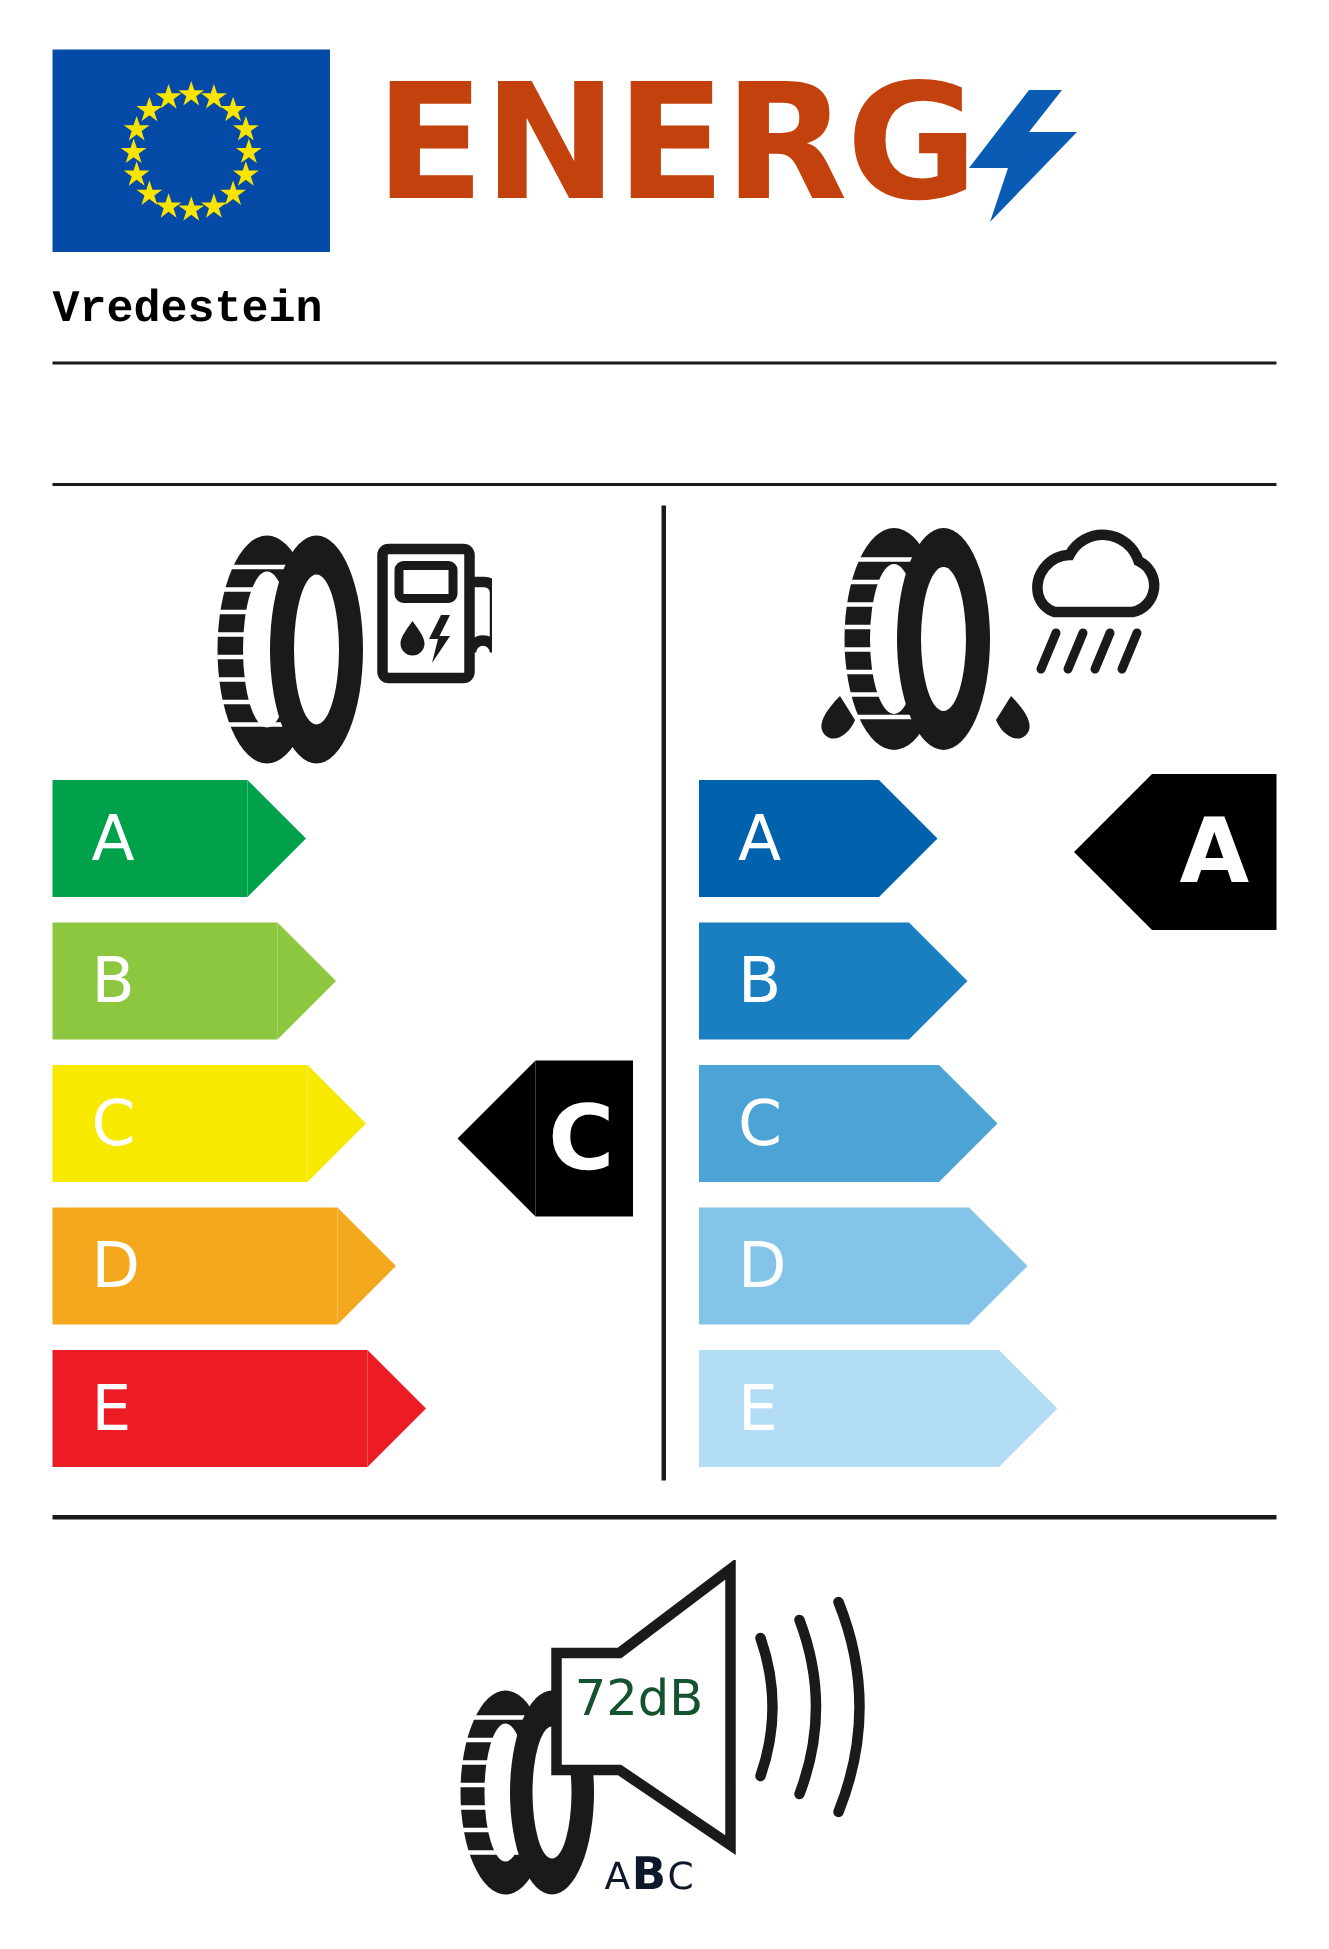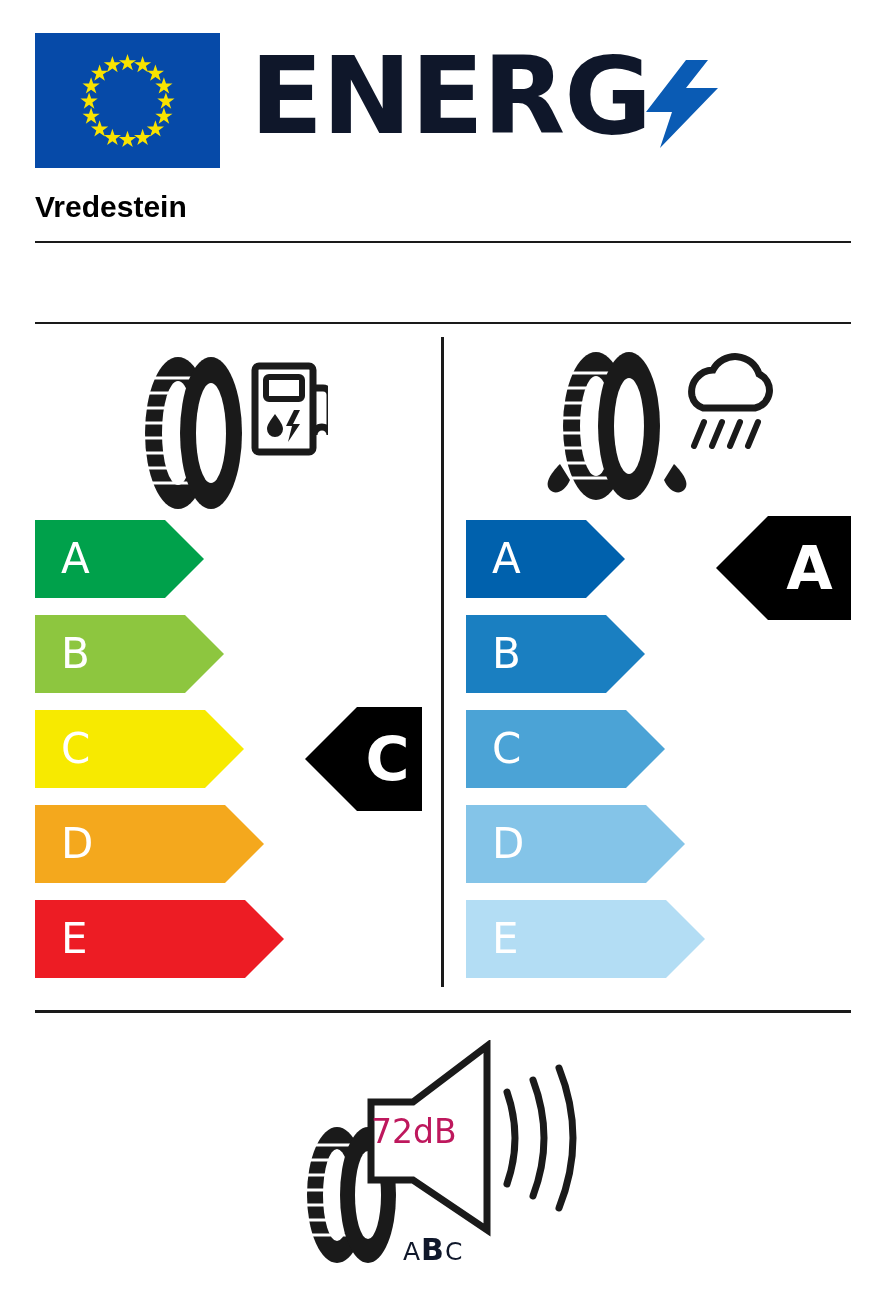--- a/index.html
+++ b/index.html
@@ -33,34 +33,34 @@
   }
   #energ-word {
     position: absolute;
     left: 215px; top: -4px;
     height: 135px;
     display: flex; align-items: center;
     font-family: "DejaVu Sans", sans-serif;
     font-weight: bold;
     font-size: 107px;
     letter-spacing: -1px;
-    color: #0f172a;
+    color: #c2410c;
     line-height: 1;
   }
   #bolt {
     position: absolute;
     left: 611px; top: 27px;
     width: 72px; height: 88px;
   }
 
   
   #brand {
     position: absolute;
     left: 35px; top: 190px;
-    font-family: Liberation Sans, sans-serif;
+    font-family: Liberation Mono, monospace;
     font-weight: bold;
     font-size: 30px;
     color: #000;
   }
   .hrule {
     position: absolute;
     background: #1a1a1a;
   }
   #rule1 { left: 35px; top: 241px; width: 816px; height: 2px; }
   #rule2 { left: 35px; top: 322px; width: 816px; height: 2px; }
@@ -139,23 +139,24 @@
 
   
   #fuel-icon-group { position: absolute; left: 118px; top: 348px; width: 210px; height: 170px; }
   #wet-icon-group  { position: absolute; left: 534px; top: 348px; width: 250px; height: 170px; }
   #noise-group     { position: absolute; left: 285px; top: 1040px; width: 310px; height: 230px; }
 
   .noise-db {
     position: absolute;
     left: 86px; top: 72px;
     width: 110px;
+    text-align: center;
     font-family: "DejaVu Sans", sans-serif;
     font-size: 33px;
-    color: #be185d;
+    color: #14532d;
   }
   .noise-classes {
     position: absolute;
     left: 118px; top: 192px;
     font-family: "DejaVu Sans", sans-serif;
     font-size: 25px;
     color: #0f172a;
     letter-spacing: 1px;
   }
   .noise-classes b { font-size: 30px; font-weight: bold; }

